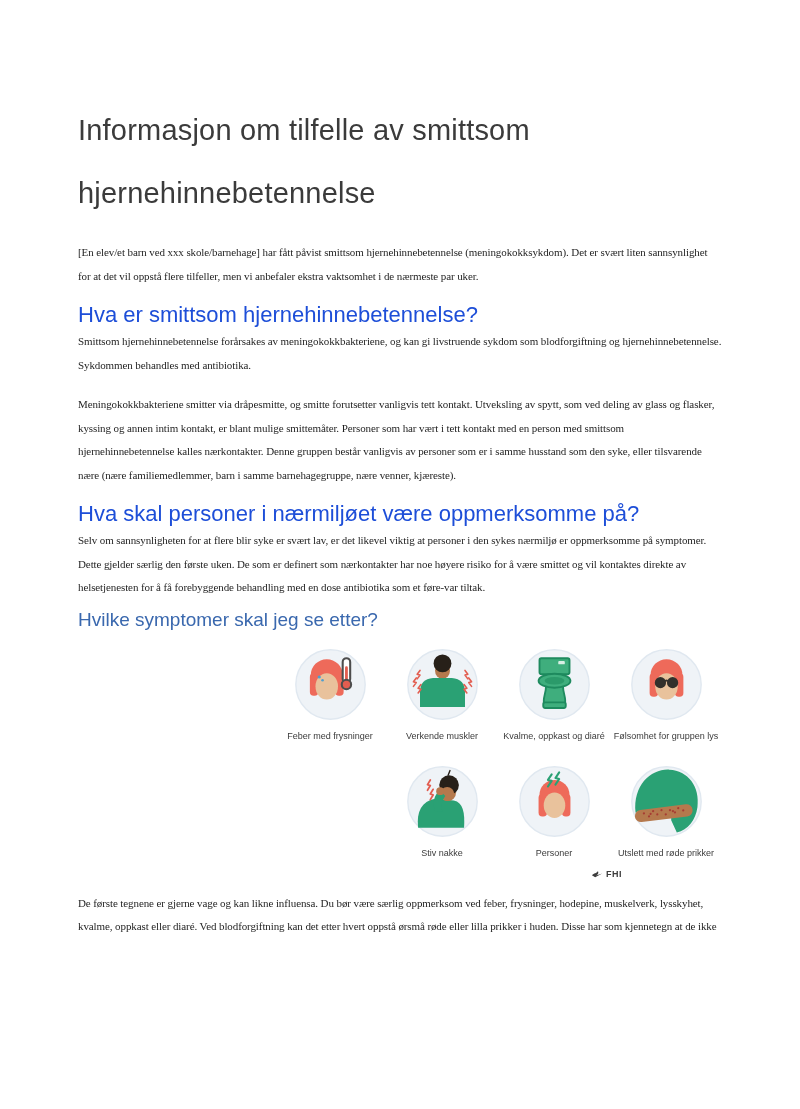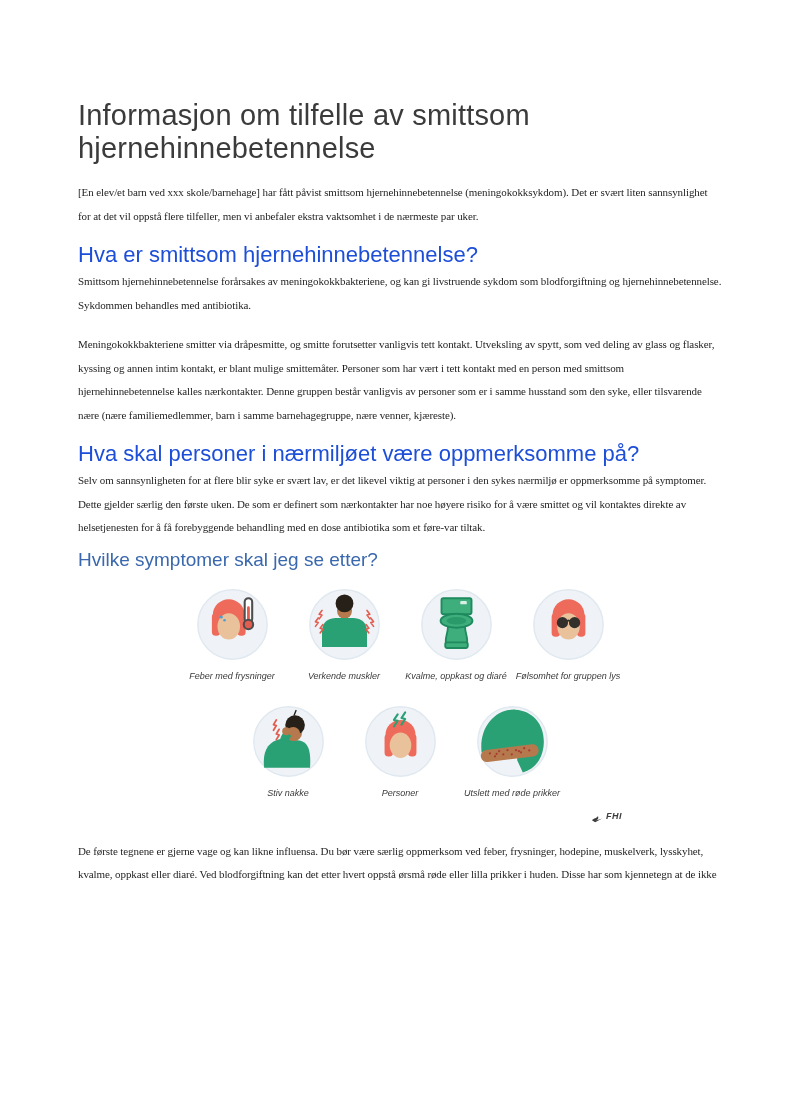--- a/index.html
+++ b/index.html
@@ -1,30 +1,30 @@
 <!DOCTYPE html>
 <html lang="no"><head>
 <meta charset="utf-8">
 <style>
   html,body{margin:0;padding:0;background:#ffffff;}
   body{width:800px;height:1109px;overflow:hidden;font-family:"Liberation Sans",sans-serif;color:#1f1f1f;}
   .page{width:800px;height:1109px;box-sizing:border-box;padding:99px 78px 0 78px;}
-  .doc-title{font-family:"Liberation Sans",sans-serif;font-weight:300;font-size:29px;line-height:33px;color:#3b3b3b;max-width:600px;margin:0;letter-spacing:0.2px;}
+  .doc-title{font-family:"Liberation Sans",sans-serif;font-weight:300;font-size:29px;line-height:63px;color:#3b3b3b;max-width:600px;margin:0;letter-spacing:0.2px;}
   p.body-text{font-size:11px;line-height:23.5px;margin:16px 0 0 0;max-width:648px;letter-spacing:-0.1px;font-family:Liberation Serif, serif;}
   h2.sec-heading{font-size:22px;font-weight:400;color:#1d4ed8;margin:15px 0 0 0;line-height:24px;}
   h2.sec-heading.symptom{color:#3A68AE;font-size:19px;margin-top:8px;}
   p.tight{margin-top:3px;}
   .icon-block{width:644px;margin-top:15px;}
-  .icon-row{display:flex;justify-content:center;font-style:italic;}
+  .icon-row{display:flex;justify-content:flex-end;}
   .icon-row.second{margin-top:22px;}
   .sym-item{width:112px;display:flex;flex-direction:column;align-items:center;}
   .sym-circle{width:75px;height:75px;}
   .sym-circle svg{display:block;}
   .sym-label{font-size:9px;line-height:11px;color:#3b3b3b;margin-top:9px;text-align:center;white-space:nowrap;}
-  .fhi-row{display:flex;justify-content:flex-end;align-items:flex-start;padding-right:100px;margin-top:12px;height:16px;font-style:italic;}
+  .fhi-row{display:flex;justify-content:flex-end;align-items:flex-end;padding-right:100px;margin-top:4px;height:16px;}
   .fhi-text{font-size:9px;font-weight:bold;letter-spacing:0.5px;color:#3d3d3d;margin-left:2px;}
 </style>
 </head>
 <body>
 
 <div class="page">
 
   <h1 class="doc-title">Informasjon om tilfelle av smittsom hjernehinnebetennelse</h1>
 
   <p class="body-text">[En elev/et barn ved xxx skole/barnehage] har fått påvist smittsom hjernehinnebetennelse (meningokokksykdom). Det er svært liten sannsynlighet for at det vil oppstå flere tilfeller, men vi anbefaler ekstra vaktsomhet i de nærmeste par uker.</p>

